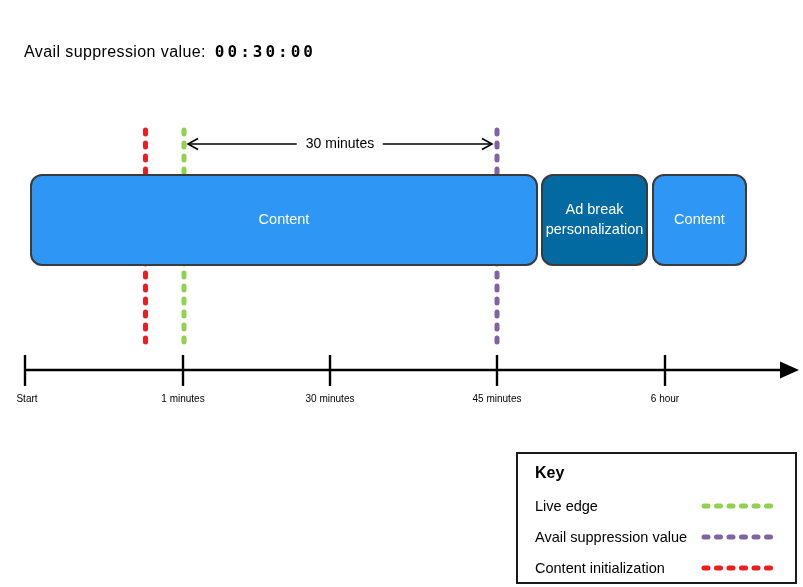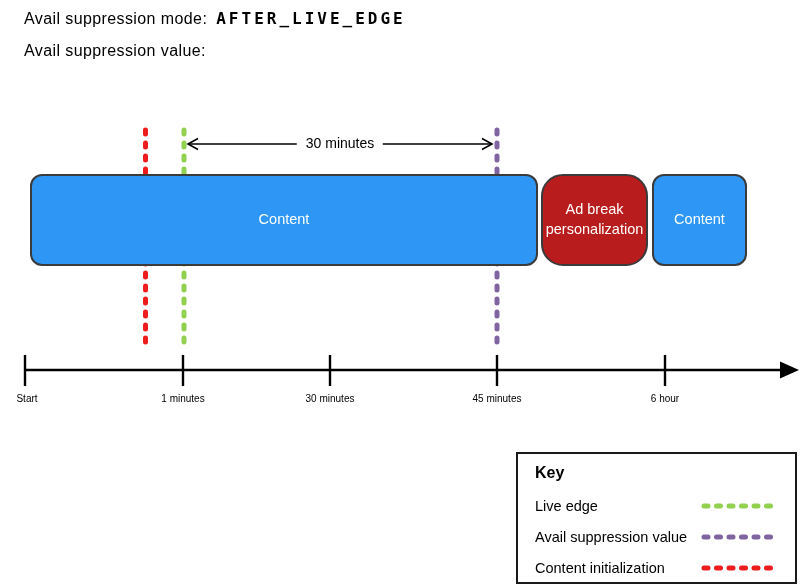--- a/index.html
+++ b/index.html
@@ -111,26 +111,23 @@
     height: 18px;
   }
   .key-row .lbl { font-size: 14.5px; white-space: nowrap; }
   .key-row svg { flex: 0 0 auto; margin-right: 1px; }
 </style>
 </head>
 <body>
 
 <div class="canvas">
 
-  <div class="hdr-line l1">
-    <span>Avail suppression mode:</span>
-    <span class="hdr-value">AFTER_LIVE_EDGE</span>
-  </div>
   <div class="hdr-line l2">
     <span>Avail suppression value:</span>
+    <span class="hdr-value">00:30:00</span>
   </div>
 
   <svg class="overlay" viewBox="0 0 803 587" xmlns="http://www.w3.org/2000/svg">
 
     <line x1="145.5" y1="130" x2="145.5" y2="342" stroke-width="5" stroke-dasharray="4 9" stroke-linecap="round" stroke="#ee1c1c"></line>
     <line x1="184" y1="130" x2="184" y2="342" stroke-width="5" stroke-dasharray="4 9" stroke-linecap="round" stroke="#92d050"></line>
     <line x1="497" y1="130" x2="497" y2="342" stroke-width="5" stroke-dasharray="4 9" stroke-linecap="round" stroke="#8064a2"></line>
 
     <g stroke="#000000" stroke-width="1.6" fill="none">
       <line x1="188" y1="144" x2="492" y2="144"></line>
@@ -147,21 +144,21 @@
       <line x1="665" y1="355" x2="665" y2="386" stroke-width="2.4"></line>
       <polygon points="780,361.5 799,370 780,378.5" fill="#000000" stroke="none"></polygon>
     </g>
   </svg>
 
   <div class="measure-label">30 minutes</div>
 
   <div class="block b1" style="background-color: rgb(46, 150, 245);">
     <span>Content</span>
   </div>
-  <div class="block b2" style="background-color: #b91c1c; border-radius: 22px;">
+  <div class="block b2" style="background-color: #0369a1;">
     <span>Ad break personalization</span>
   </div>
   <div class="block b3" style="background-color: rgb(46, 150, 245);">
     <span>Content</span>
   </div>
 
   <div class="tick-label" style="left:27px">Start</div>
   <div class="tick-label" style="left:183px">1 minutes</div>
   <div class="tick-label" style="left:330px">30 minutes</div>
   <div class="tick-label" style="left:497px">45 minutes</div>

